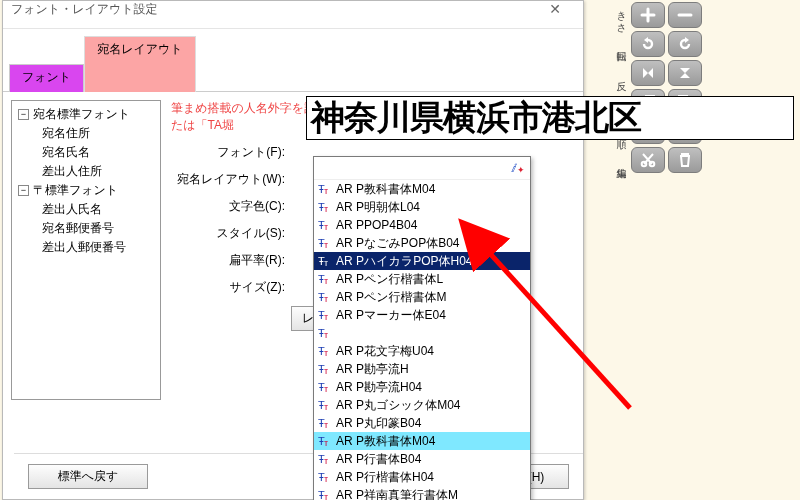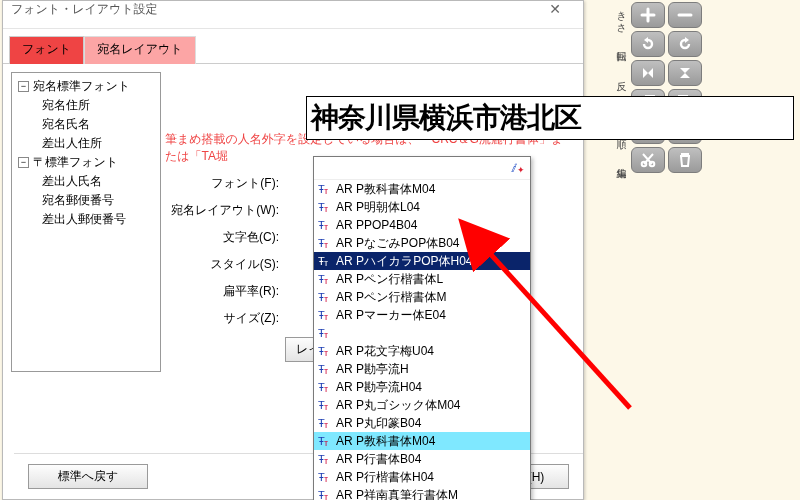--- a/index.html
+++ b/index.html
@@ -6,22 +6,22 @@
   body { width:800px; height:500px; background:#fdf8e8; overflow:hidden; position:relative; }
 
   
   .dialog { position:absolute; left:2px; top:0; width:582px; height:500px; background:#fff; border:1px solid #b9b9b9; box-shadow:1px 1px 3px rgba(0,0,0,.2);}
   .titlebar { height:28px; background:#fff; display:flex; align-items:flex-start; padding:0 8px; color:#555; font-size:12px; border-bottom:1px solid #e5e5e5;}
   .titlebar .spacer{flex:1;}
   .titlebar .x { width:40px; text-align:center; color:#666; font-size:14px;}
   .tabs { display:flex; padding:6px 6px 0 6px; border-bottom:1px solid #ccc; font-size:12px;}
   .tab { padding:4px 12px 6px; border:1px solid #ccc; border-bottom:none; background:#fff; position:relative; top:1px;}
   .tab:not(.active){ background:#fca5a5; border-color:#ddd; }
-  .tab.active{ background:#ef4444;}
-  .body { display:flex; padding:8px; gap:4px; font-size:12px;align-items:flex-end;}
+  .tab.active{ background:#d946ef;margin-top:28px;}
+  .body { display:flex; padding:8px; gap:10px; font-size:12px;}
   
   .tree { width:150px; height:300px; border:1px solid #999; padding:4px 2px; background:#fff; overflow:auto;}
   .tree .node { padding:1px 0 1px 4px; white-space:nowrap;}
   .tree .boxed { display:inline-block; width:11px; height:11px; border:1px solid #888; text-align:center; line-height:9px; font-size:9px; margin-right:4px; vertical-align:middle;}
   .tree .lvl2 { padding-left:28px;}
   
   .form { flex:1; }
   .desc { color:#ef4444; font-size:12px; line-height:1.4; margin-bottom:10px;}
   .row { display:flex; align-items:center; margin:10px 0; font-size:12px;}
   .row label { width:120px; text-align:right; padding-right:6px;}
@@ -37,21 +37,21 @@
   .dd-top { display:flex; justify-content:flex-end; padding:2px 4px; border-bottom:1px solid #eee;}
   .dd-top .icon { width:18px; height:18px; display:flex; align-items:center; justify-content:center; color:#2a55c8;}
   .dd-list { max-height:320px; overflow:hidden;}
   .dd-item { display:flex; align-items:center; height:18px; padding:0 4px; gap:4px; white-space:nowrap;}
   .dd-item .tt { width:14px; height:14px; font-size:10px; display:flex; align-items:center; justify-content:center;}
   .dd-item.sel { background:#0a246a; color:#fff;}
   .dd-item.hl  { background:#7fe8ff; }
   .tt svg{display:block;}
 
   
-  .addr { position:absolute; left:306px; top:96px; width:488px; height:44px; background:#fff; border:1px solid #000; font-size:28px; font-weight:700; letter-spacing:-1px; display:flex; align-items:center; padding:0 4px; white-space:nowrap; overflow:hidden;}
+  .addr { position:absolute; left:306px; top:96px; width:488px; height:44px; background:#fff; border:1px solid #000; font-size:34px; font-weight:700; letter-spacing:-1px; display:flex; align-items:center; padding:0 4px; white-space:nowrap; overflow:hidden;}
 
   
   .toolbar { position:absolute; left:610px; top:0; width:96px; padding:2px; }
   .tb-row { display:flex; gap:3px; margin-bottom:3px; align-items:center;}
   .tb-lbl { width:16px; font-size:10px; color:#444; writing-mode:vertical-rl; text-align:center; }
   .tbtn { width:34px; height:26px; border-radius:6px; background:linear-gradient(#bfbfbf,#9a9a9a); border:1px solid #7d7d7d; display:flex; align-items:center; justify-content:center; color:#fff; }
   .tbtn svg{display:block;}
 
   
   .arrow { position:absolute; left:470px; top:238px; pointer-events:none;}

